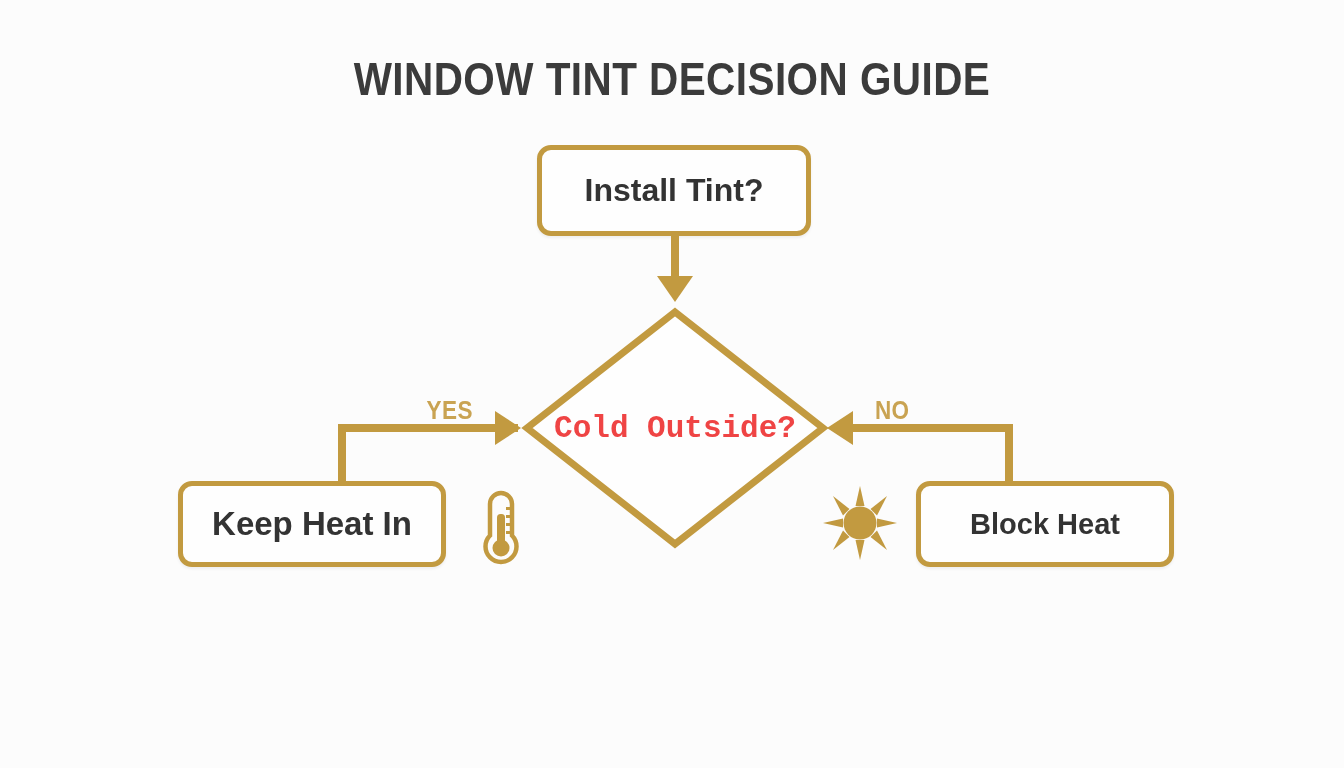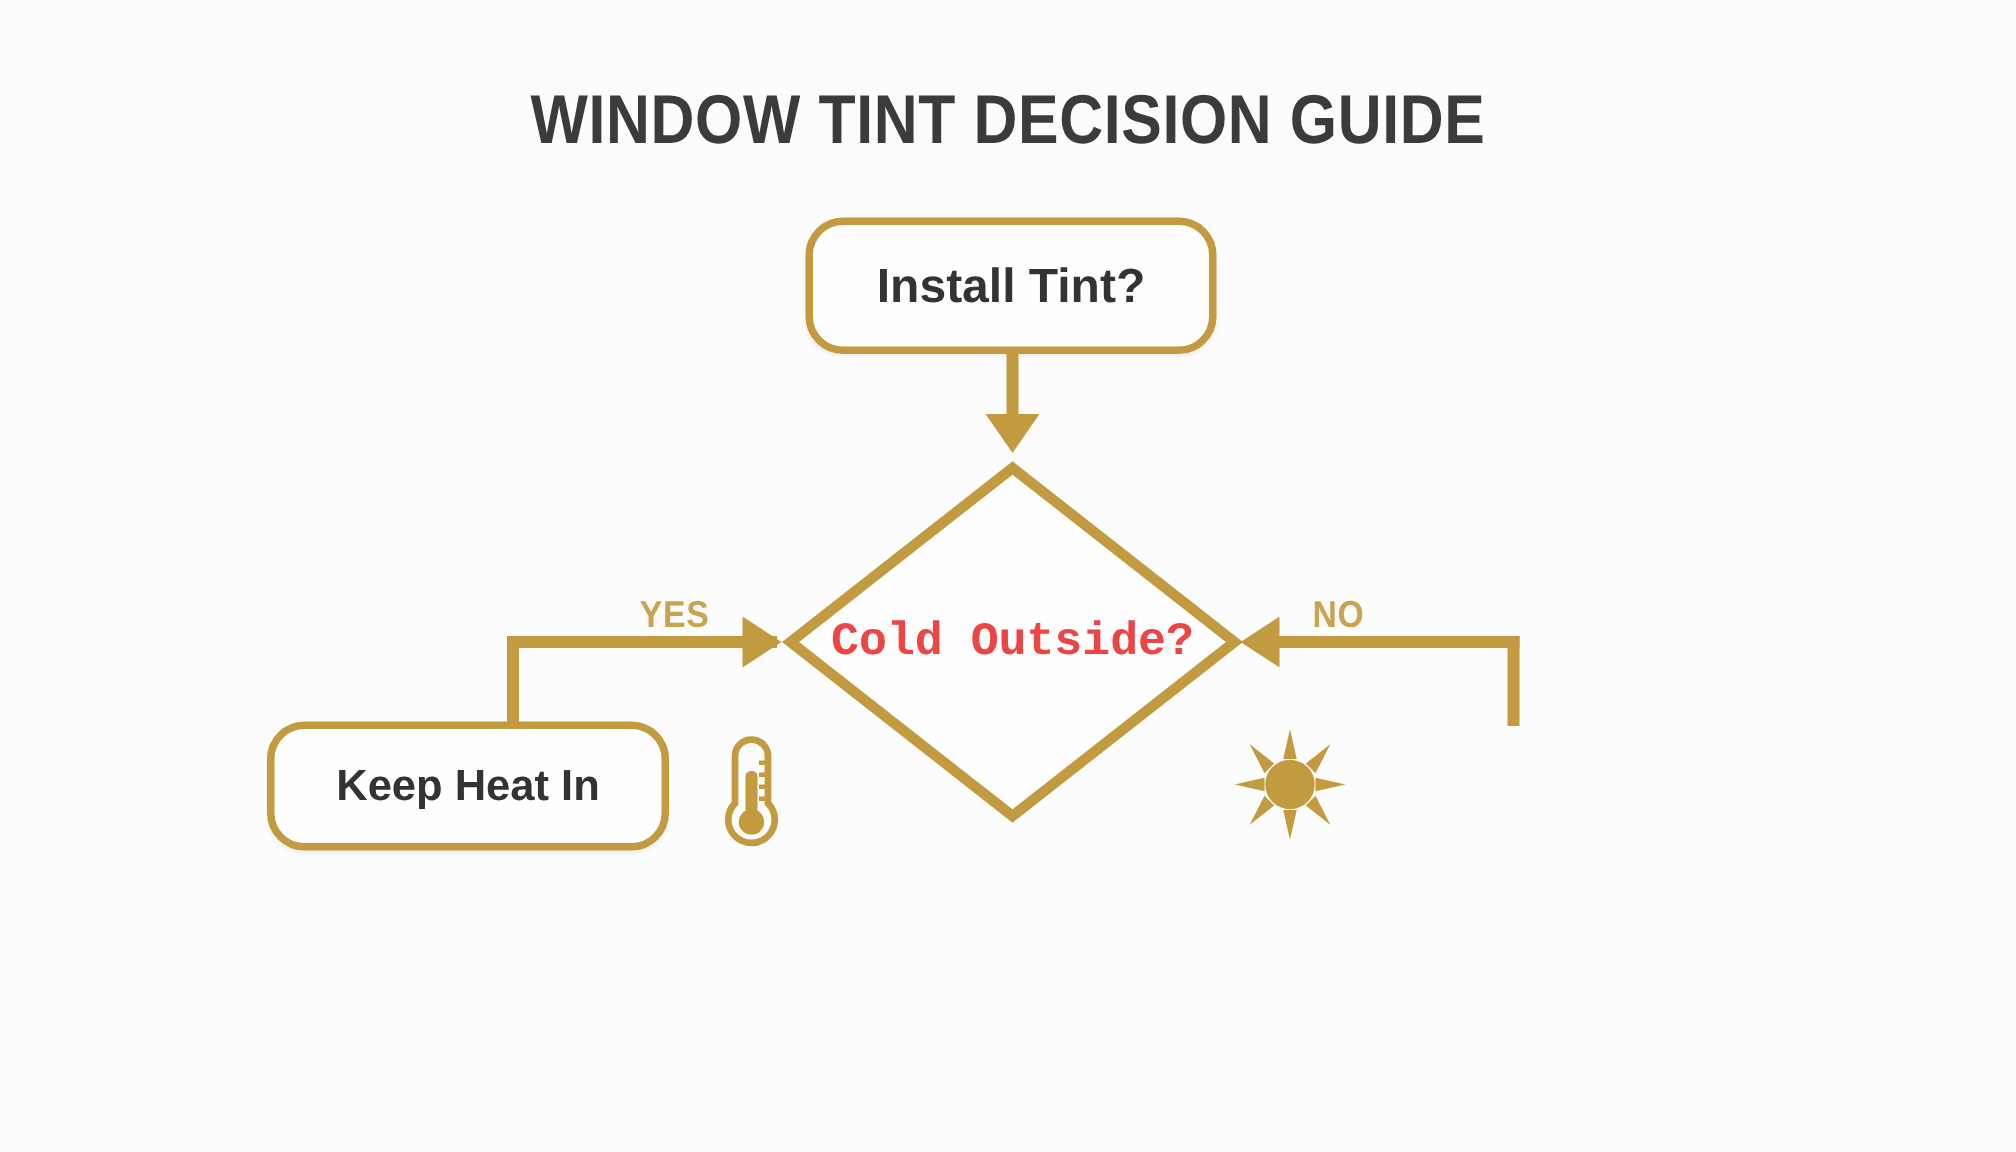--- a/index.html
+++ b/index.html
@@ -37,42 +37,42 @@
     transform-origin: center top;
     white-space: nowrap;
   }
 
   
   .node-box {
     position: absolute;
     box-sizing: border-box;
     background: #fefefe;
     border: 5px solid #c29a40;
-    border-radius: 25px;
+    border-radius: 14px;
     display: flex;
     align-items: center;
     justify-content: center;
     color: #333333;
     font-weight: bold;
     font-family: "Liberation Sans", sans-serif;
     box-shadow: 0 2px 3px rgba(0,0,0,0.06);
   }
   #box-install {
     left: 537px;
     top: 145px;
     width: 274px;
     height: 91px;
     font-size: 32px;
   }
   #box-keep-heat {
     left: 178px;
     top: 481px;
     width: 268px;
     height: 86px;
-    font-size: 29px;
+    font-size: 33px;
   }
   #box-block-heat {
     left: 916px;
     top: 481px;
     width: 258px;
     height: 86px;
     font-size: 29px;
   }
 
   
@@ -215,14 +215,17 @@
         <polygon points="5,39 25,34.5 25,43.5"></polygon>
         <polygon points="79,39 59,34.5 59,43.5"></polygon>
         <polygon points="15,12 31.5,25 25,31.5"></polygon>
         <polygon points="69,66 52.5,53 59,46.5"></polygon>
         <polygon points="69,12 52.5,25 59,31.5"></polygon>
         <polygon points="15,66 31.5,53 25,46.5"></polygon>
       </g>
     </svg>
   </div>
 
+  <div class="node-box" id="box-block-heat">
+    <span>Block Heat</span>
+  </div>
 
 </div>
 
 </body></html>

